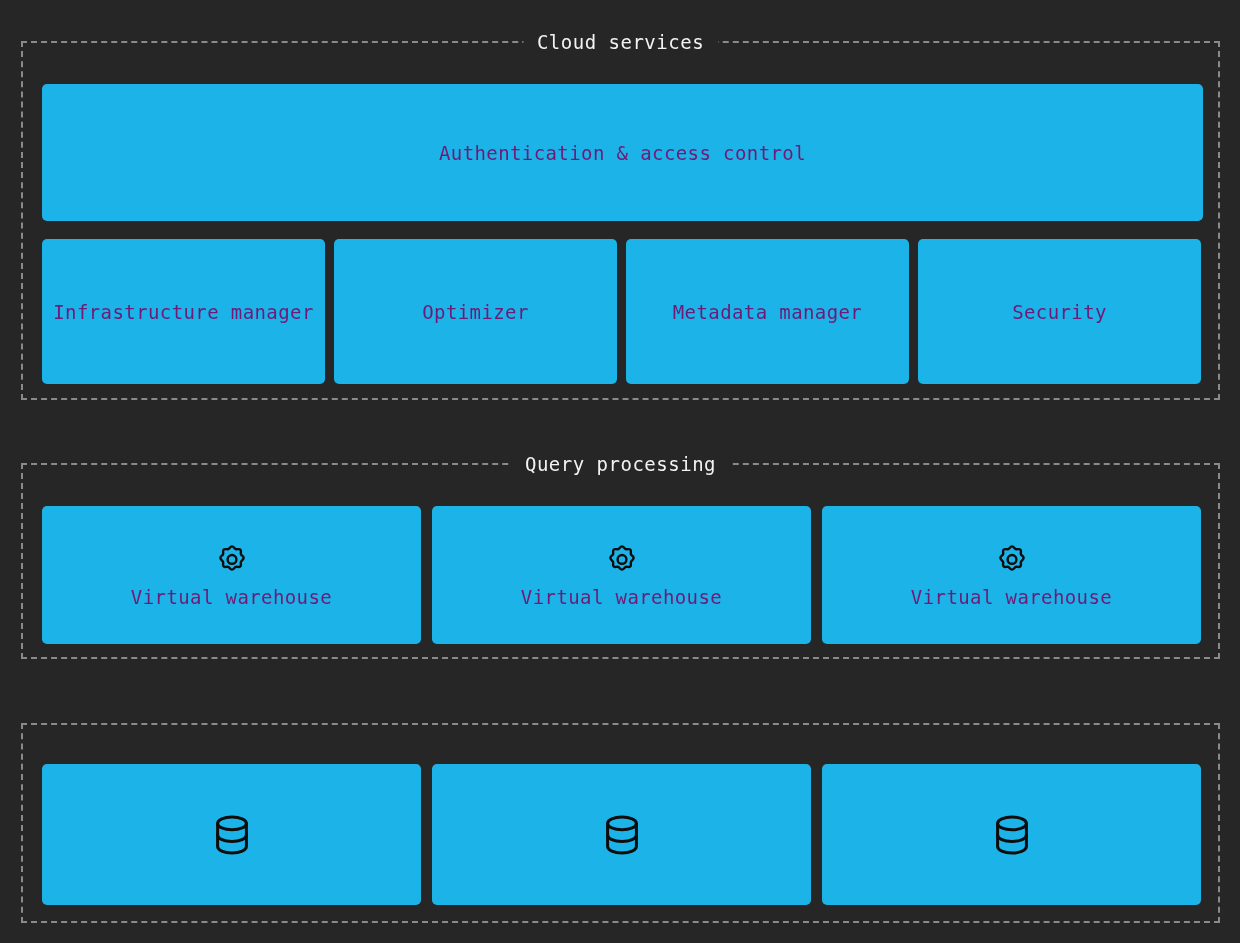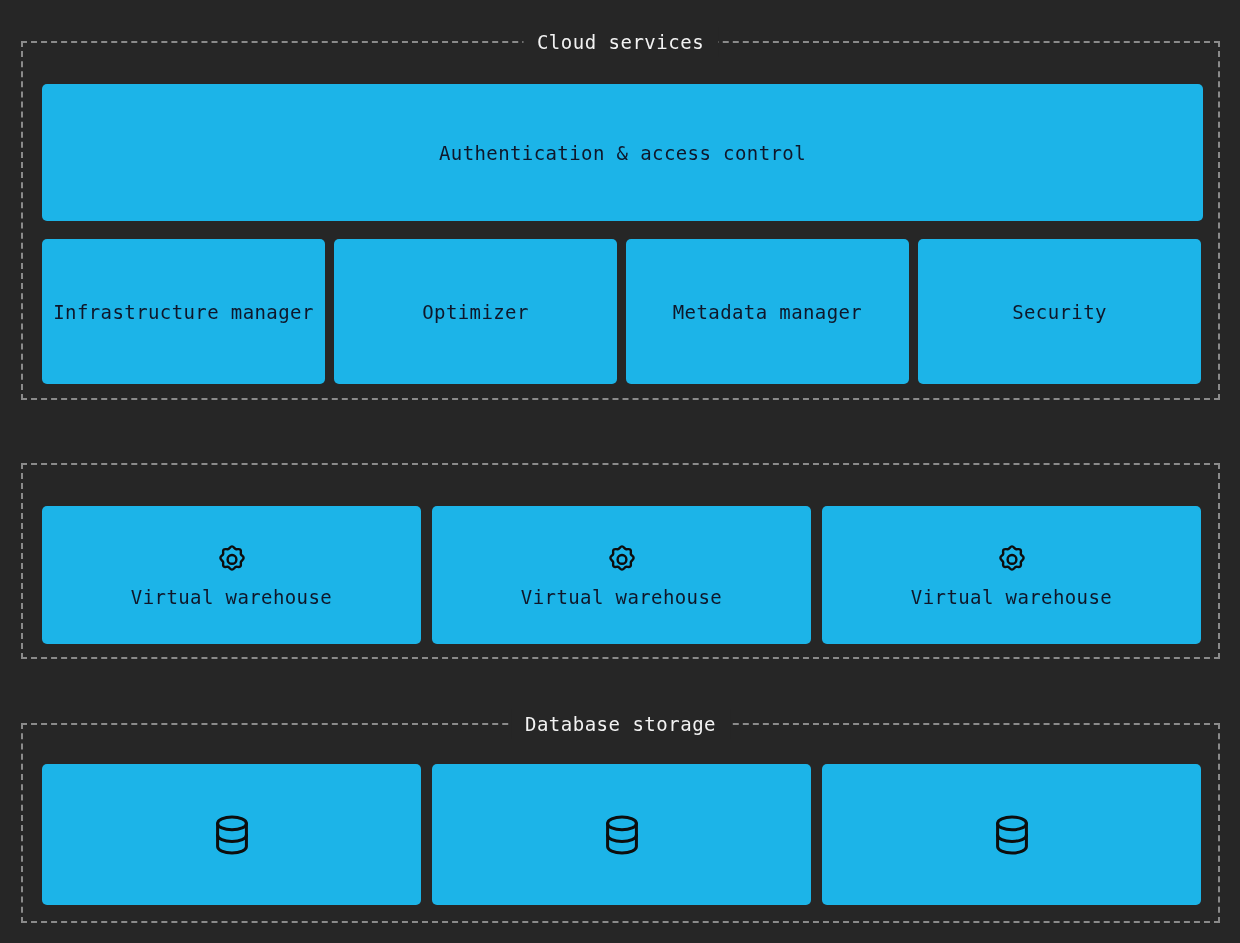--- a/index.html
+++ b/index.html
@@ -65,21 +65,21 @@
     color: #0d0d0d;
     font-size: 19px;
     letter-spacing: 0.4px;
     font-family: "DejaVu Sans Mono", "Liberation Mono", monospace;
     box-sizing: border-box;
     text-align: center;
   }
 
   .node-label {
     display: block;
-    color: #0f172a;
+    color: #701a75;
   }
 
   .node-icon {
     display: block;
     margin-bottom: 9px;
     line-height: 0;
   }
 
   .node.icon-only .node-icon {
     margin-bottom: 0;
@@ -136,20 +136,21 @@
         </div>
         <div class="node" id="node-sec">
           <span class="node-label">Security</span>
         </div>
       </div>
 
     </div>
   </div>
 
   <div class="section" id="sec-query">
+    <div class="section-title">Query processing</div>
     <div class="section-body">
       <div id="query-row">
 
         <div class="node" id="node-vw1">
           <span class="node-icon">
             <svg width="34" height="34" viewBox="0 0 24 24" fill="none" stroke="#0d0d0d" stroke-width="1.7" stroke-linejoin="round" stroke-linecap="round">
               <path d="M12 2.4c1.2 0 1.7 1.5 2.7 1.9 1 .4 2.3-.5 3.2.4s0 2.2.4 3.2c.4 1 1.9 1.5 1.9 2.7s-1.5 1.7-1.9 2.7c-.4 1 .5 2.3-.4 3.2s-2.2 0-3.2.4c-1 .4-1.5 1.9-2.7 1.9s-1.7-1.5-2.7-1.9c-1-.4-2.3.5-3.2-.4s0-2.2-.4-3.2c-.4-1-1.9-1.5-1.9-2.7s1.5-1.7 1.9-2.7c.4-1-.5-2.3.4-3.2s2.2 0 3.2-.4C10.3 3.9 10.8 2.4 12 2.4z"></path>
               <circle cx="12" cy="11.6" r="3.1"></circle>
             </svg>
           </span>
@@ -174,21 +175,20 @@
             </svg>
           </span>
           <span class="node-label">Virtual warehouse</span>
         </div>
 
       </div>
     </div>
   </div>
 
   <div class="section" id="sec-storage">
-    <div class="section-title">Database storage</div>
     <div class="section-body">
       <div id="storage-row">
 
         <div class="node icon-only" id="node-db1">
           <span class="node-icon">
             <svg width="48" height="48" viewBox="0 0 24 24" fill="none" stroke="#0d0d0d" stroke-width="1.5" stroke-linecap="round" stroke-linejoin="round">
               <ellipse cx="12" cy="6.2" rx="7.2" ry="3.2"></ellipse>
               <path d="M4.8 6.2v11.6c0 1.77 3.22 3.2 7.2 3.2s7.2-1.43 7.2-3.2V6.2"></path>
               <path d="M4.8 12c0 1.77 3.22 3.2 7.2 3.2s7.2-1.43 7.2-3.2"></path>
             </svg>

